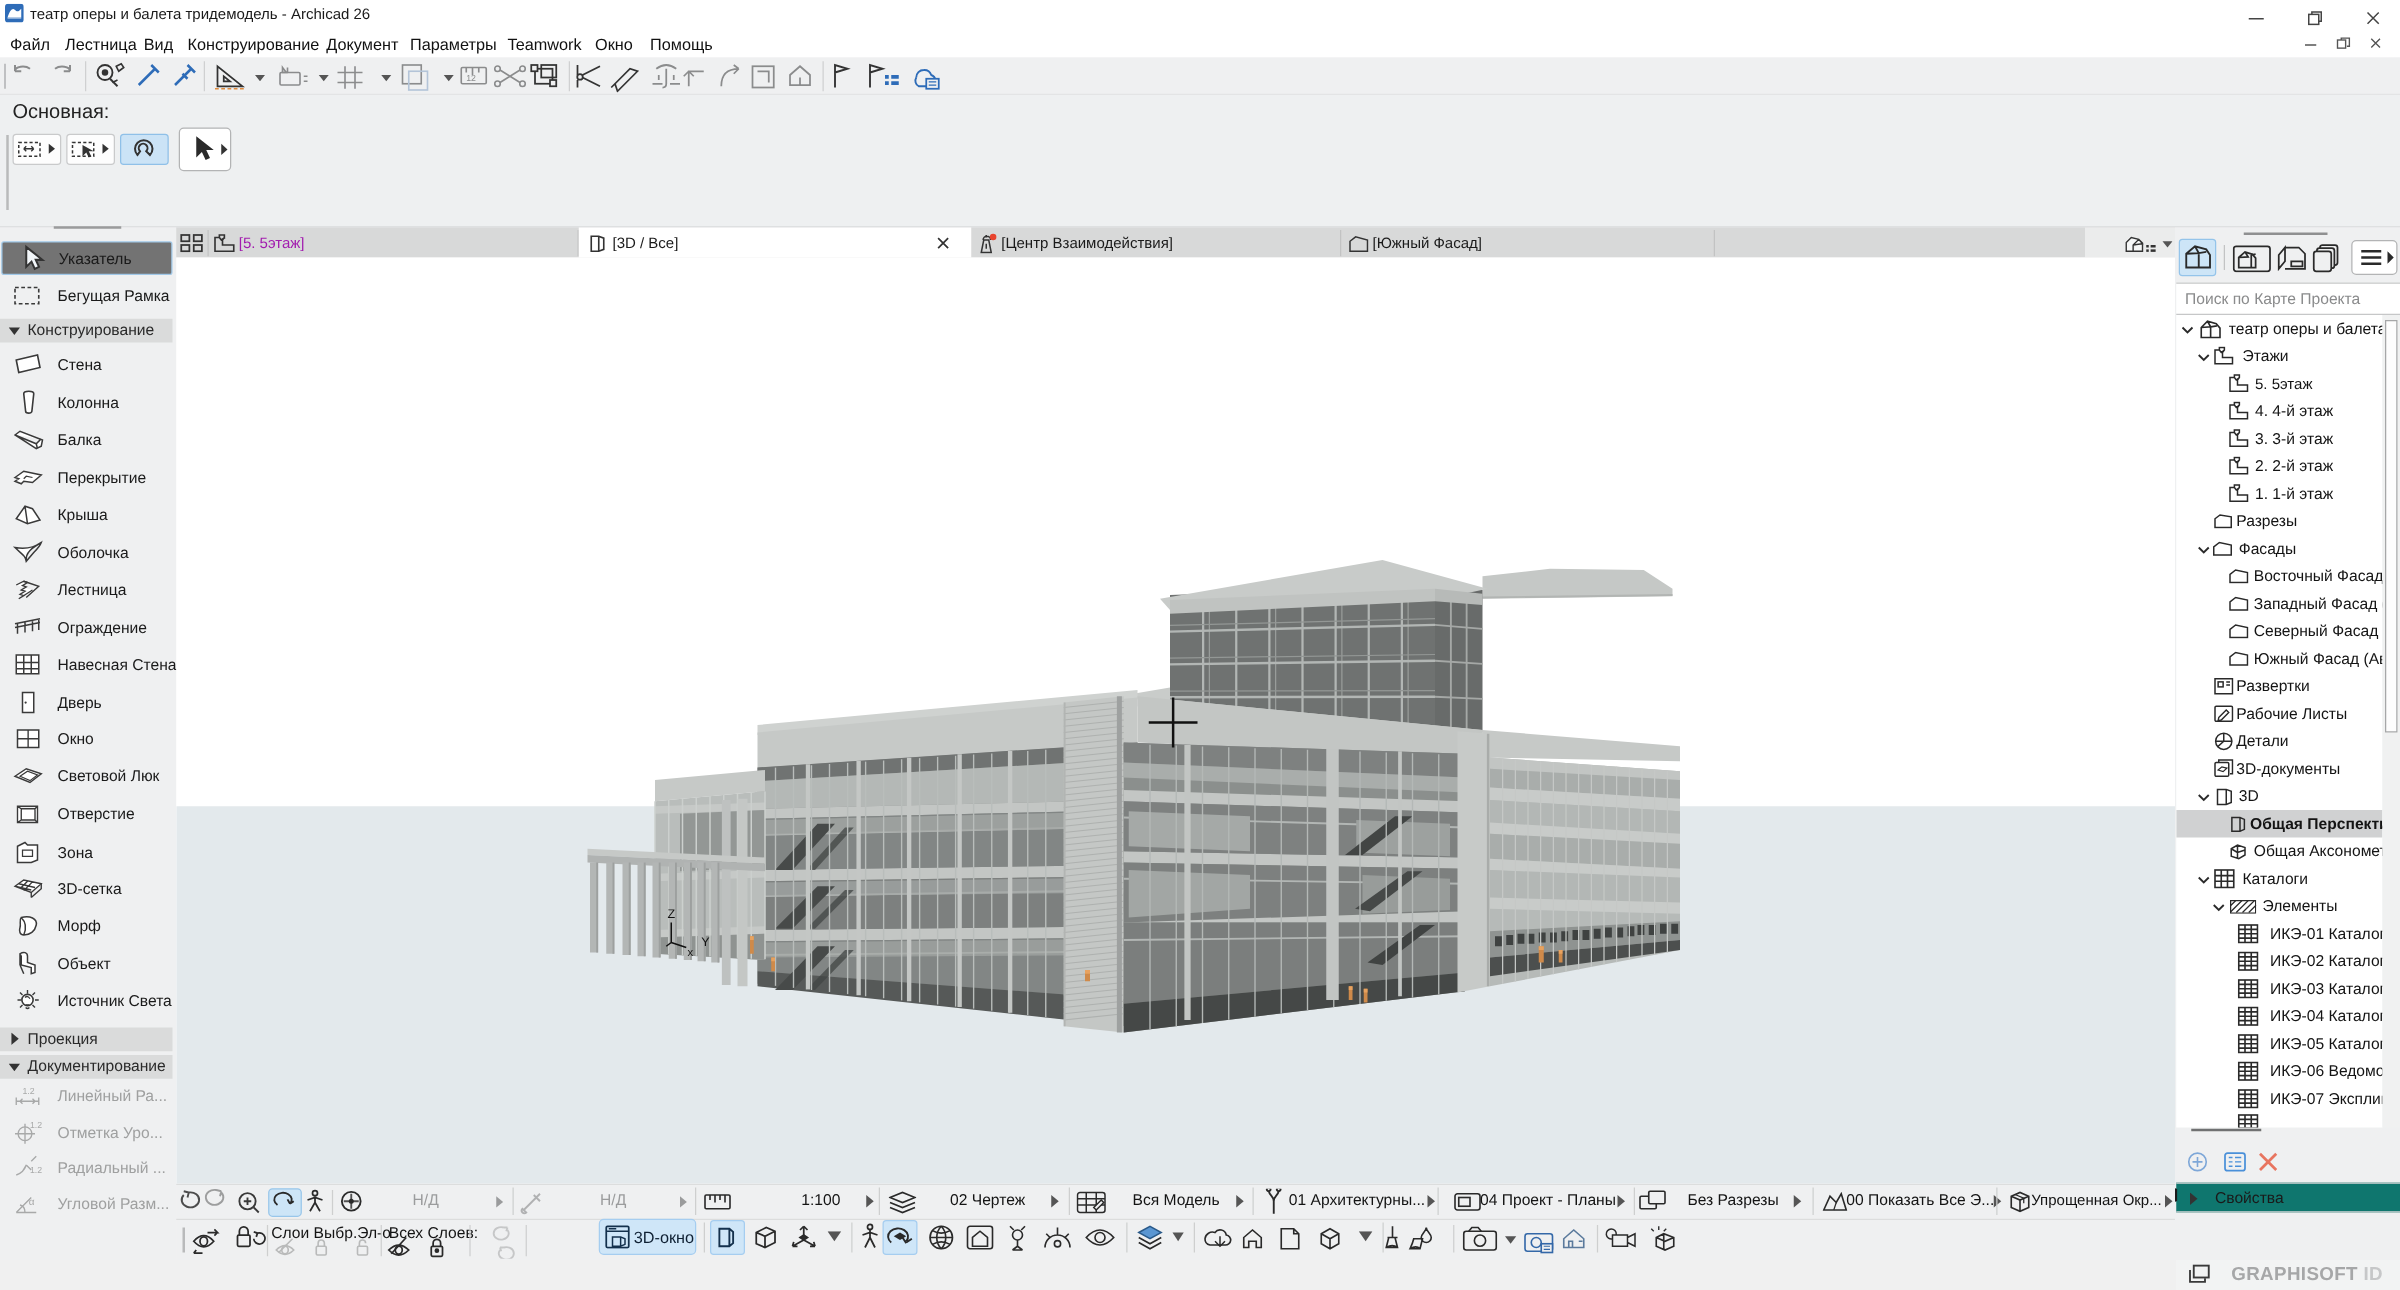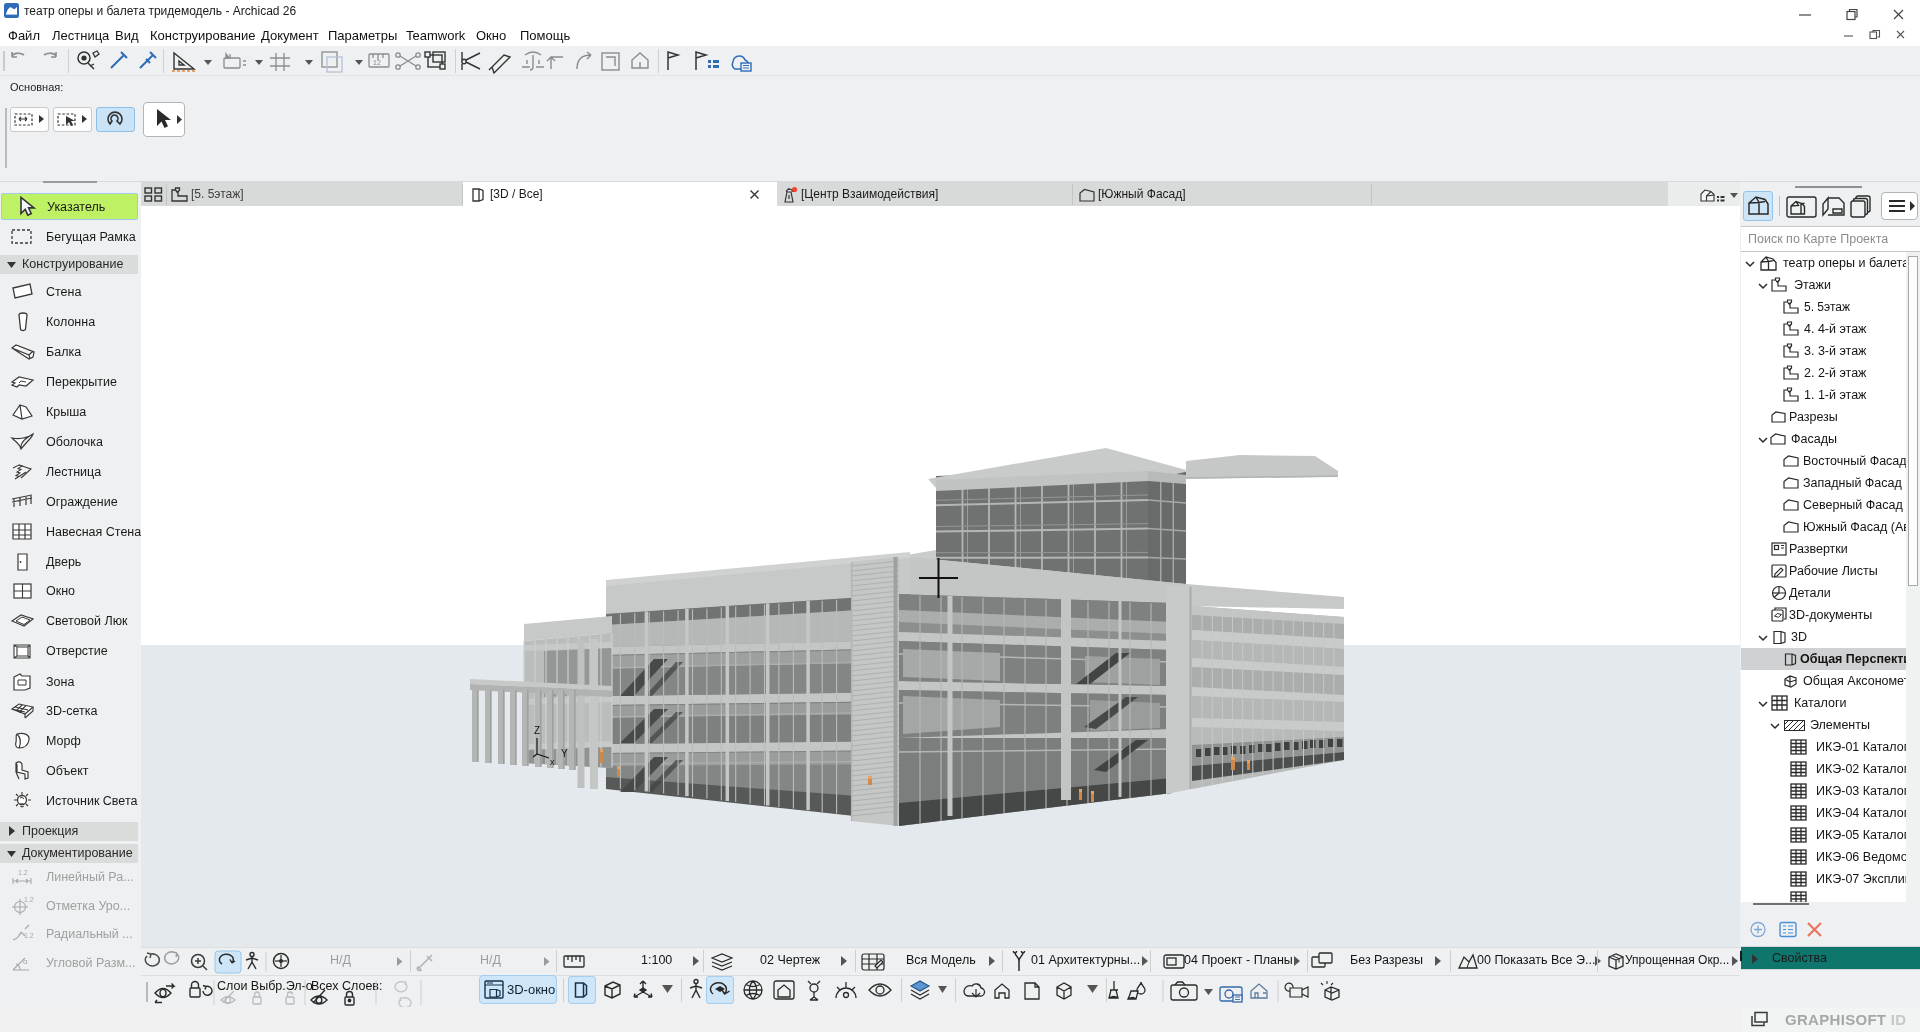--- a/index.html
+++ b/index.html
@@ -137,21 +137,21 @@
 <g fill="none" stroke="#2e6cb8" stroke-width="1.5">
 <path d="M733 14 a6 6 0 0 1 6-6 a6 6 0 0 1 6 4 a5 5 0 0 1 1 9 h-11 a5 5 0 0 1 -2-7"></path>
 </g>
 <rect x="741" y="15" width="10" height="8" fill="#eff0f1" stroke="#2e6cb8" stroke-width="1.4"></rect>
 <path d="M743 17.5 h6 M743 20 h6" stroke="#2e6cb8" stroke-width="1" fill="none"></path>
 <g fill="#555">
         <path d="M204 12 l8 0 -4 5 z M255 12 l8 0 -4 5 z M305 12 l8 0 -4 5 z M355 12 l8 0 -4 5 z"></path>
       </g>
 </svg>
 <div class="abs" id="panelA"></div>
-<div class="abs" style="left:10px;top:81px;font-size:11px;color:#222">Основная:</div>
+<div class="abs" style="left:10px;top:81px;font-size:16px;color:#222">Основная:</div>
 <div class="abs" style="left:5px;top:108px;width:1.5px;height:60px;background:#b9babb"></div>
 <div class="abs" style="left:10px;top:107px;width:39px;height:25px;background:#fdfdfd;border:1px solid #c9cacb;border-radius:3px">
 <svg width="37" height="23" viewBox="0 0 37 23">
         <rect x="4" y="6" width="17" height="11" fill="none" stroke="#333" stroke-width="1.2" stroke-dasharray="2.5 1.8"></rect>
         <path d="M8 11 h8 M8 11 l2-2 M8 11 l2 2 M16 11 l-2 -2 m2 2 l-2 2" stroke="#333" stroke-width="1.1" fill="none"></path>
         <path d="M28 7 l0 8 5 -4 z" fill="#333"></path>
       </svg></div>
 <div class="abs" style="left:53px;top:107px;width:39px;height:25px;background:#fdfdfd;border:1px solid #c9cacb;border-radius:3px">
 <svg width="37" height="23" viewBox="0 0 37 23">
         <rect x="4" y="6" width="17" height="11" fill="none" stroke="#333" stroke-width="1.2" stroke-dasharray="2.5 1.8"></rect>
@@ -163,21 +163,21 @@
         <path d="M13 16 a7 7 0 1 1 10 0 l-3 -3 a3.5 3.5 0 1 0 -5 0 z" fill="none" stroke="#333" stroke-width="1.6"></path>
       </svg></div>
 <div class="abs" style="left:143px;top:102px;width:42px;height:35px;background:#fff;border:1px solid #b3b4b5;border-radius:4px">
 <svg width="40" height="33" viewBox="0 0 40 33">
         <path d="M13 6 l0 17 4.5 -4.5 3 6.5 3.5 -1.7 -3 -6.3 6 0 z" fill="#2a2a2a"></path>
         <path d="M33 12 l0 9 5 -4.5 z" fill="#333"></path>
       </svg></div>
 <div class="abs" id="toolbox"></div>
 <div class="abs" style="left:43px;top:181px;width:54px;height:2px;background:#9a9b9c"></div>
 <div id="tbx">
-<div class="tbxrow" style="top:193px;height:27px;width:137px;left:1px;background:#bef264;border:1px solid #a0c8e8;border-radius:2px">
+<div class="tbxrow" style="top:193px;height:27px;width:137px;left:1px;background:#737373;border:1px solid #a0c8e8;border-radius:2px">
         <span class="lbl" style="left:45px;top:6px">Указатель</span>
 <svg class="ic" style="left:12px;top:1px" width="24" height="24" viewBox="0 0 24 24">
           <path d="M7 2.5 l0 16 4.2 -4.2 2.6 5.8 3.4 -1.6 -2.6 -5.6 5.4 0 z" fill="#f2f6f9" stroke="#333" stroke-width="1.6"></path>
         </svg>
       </div>
 <div class="tbxrow" style="top:222px">
         <span class="lbl">Бегущая Рамка</span>
 <svg class="ic" style="left:9px" width="26" height="24" viewBox="0 0 26 24">
           <rect x="3" y="5" width="19" height="13" fill="none" stroke="#3a3a3a" stroke-width="1.3" stroke-dasharray="3 2"></rect>
         </svg>
@@ -355,21 +355,21 @@
       <rect x="11" y="9" width="6.5" height="5"></rect>
     </svg>
 <div class="abs sep-t" style="left:166px;top:184px;height:21px"></div>
 <div class="abs sep-t" style="left:462px;top:184px;height:21px"></div>
 <div class="abs" style="left:463px;top:182px;width:314px;height:24px;background:#fff"></div>
 <div class="abs sep-t" style="left:1072px;top:184px;height:21px"></div>
 <div class="abs sep-t" style="left:1371px;top:184px;height:21px"></div>
 <svg class="abs" style="left:171px;top:187px" width="17" height="15" viewBox="0 0 17 15" fill="none" stroke="#333" stroke-width="1.3">
       <path d="M1 14 V3 h3.5 V1 h4 v2 l-1.5 2 v4 h9 v5 z M4.5 3 l1.5 2 3 -2"></path>
     </svg>
-<div class="abs" style="left:191px;top:187px;font-size:12px;color:#404040">[5. 5этаж]</div>
+<div class="abs" style="left:191px;top:187px;font-size:12px;color:#a21caf">[5. 5этаж]</div>
 <svg class="abs" style="left:470px;top:187px" width="16" height="16" viewBox="0 0 16 16" fill="none" stroke="#333" stroke-width="1.3">
       <path d="M3 2 h6 l4 1.5 v9 L9 14 H3 z M9 2.5 v11"></path>
     </svg>
 <div class="abs" style="left:490px;top:187px;font-size:12px;color:#1a1a1a">[3D / Все]</div>
 <svg class="abs" style="left:749px;top:189px" width="11" height="11" viewBox="0 0 11 11" stroke="#333" stroke-width="1.4">
       <path d="M1.5 1.5 L9.5 9.5 M9.5 1.5 L1.5 9.5"></path>
     </svg>
 <svg class="abs" style="left:781px;top:186px" width="17" height="17" viewBox="0 0 17 17" fill="none" stroke="#333" stroke-width="1.2">
       <path d="M4 16 L6 6 h4 l2 10 z M5.5 6 a3 3 0 0 1 6 0 M8 2 v2 M8 9 v4"></path>
       <circle cx="13.5" cy="3.5" r="2.6" fill="#e8442e" stroke="none"></circle>

